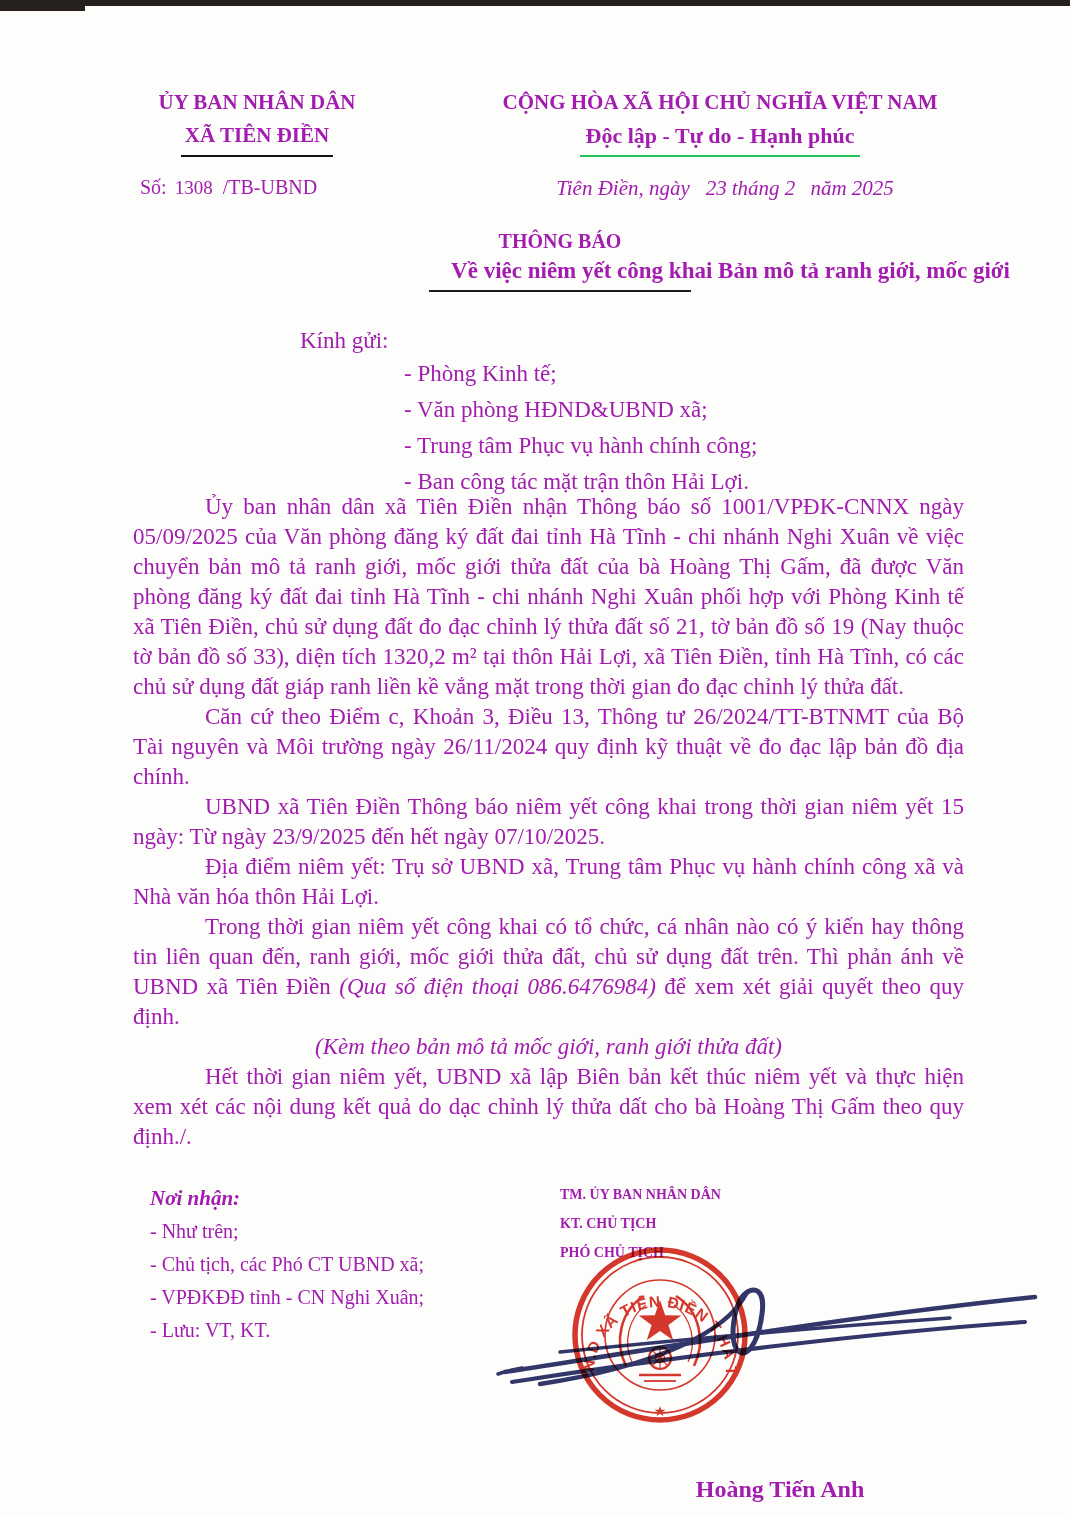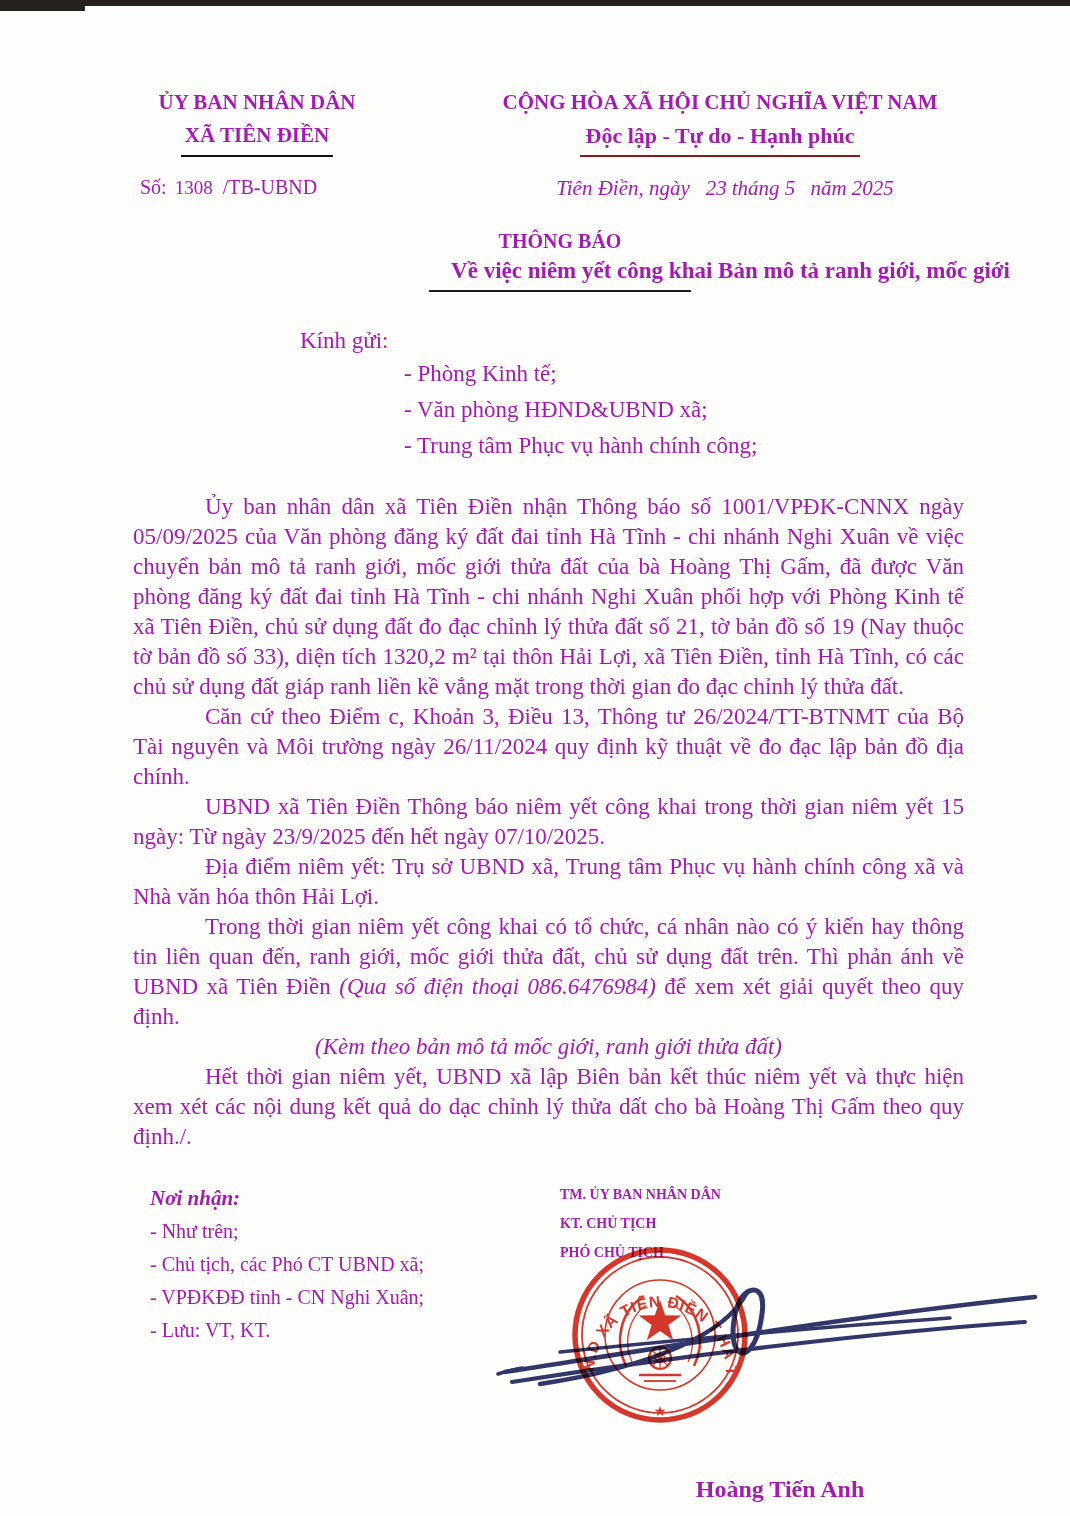--- a/index.html
+++ b/index.html
@@ -6,21 +6,21 @@
   .page{position:relative;width:1070px;height:1516px;background:#fdfdfc;margin:0 auto;
         font-family:"Liberation Serif","DejaVu Serif",serif;color:#a21caf;overflow:hidden;}
   .top-strip{position:absolute;left:0;top:0;width:1070px;height:6px;background:#26211f;}
   .top-strip-left{position:absolute;left:0;top:0;width:85px;height:11px;background:#26211f;}
 
   .hdr-left{position:absolute;left:128px;top:86px;width:258px;text-align:center;
             font-weight:bold;font-size:21px;line-height:33px;}
   .hdr-left .unit{display:inline-block;border-bottom:2px solid #141414;padding:0 4px 3px 4px;}
   .hdr-right{position:absolute;left:462px;top:86px;width:516px;text-align:center;
              font-weight:bold;font-size:21px;line-height:33px;}
-  .hdr-right .motto{display:inline-block;font-size:22px;border-bottom:2px solid #7f1d1d;padding:0 6px 3px 6px;}
+  .hdr-right .motto{display:inline-block;font-size:22px;border-bottom:2px solid #22c55e;padding:0 6px 3px 6px;}
 
   .so-line{position:absolute;left:140px;top:176px;font-size:20px;}
   .so-line .num{margin:0 10px 0 8px;font-size:19px;}
   .date-line{position:absolute;left:505px;top:176px;width:440px;text-align:center;
              font-style:italic;font-size:21px;}
   .date-line .d{margin-left:16px;}
   .date-line .m{margin-left:5px;}
   .date-line .y{margin-left:15px;}
 
   .title{position:absolute;left:110px;top:230px;width:900px;text-align:center;font-weight:bold;}
@@ -63,35 +63,36 @@
   </div>
   <div class="hdr-right">
     <div>CỘNG HÒA XÃ HỘI CHỦ NGHĨA VIỆT NAM</div>
     <div><span class="motto">Độc lập - Tự do - Hạnh phúc</span></div>
   </div>
 
   <div class="so-line">
     <span>Số:</span><span class="num">1308</span><span>/TB-UBND</span>
   </div>
   <div class="date-line">
-    <span>Tiên Điền, ngày</span><span class="d">23</span><span class="m">tháng 5</span><span class="y">năm 2025</span>
+    <span>Tiên Điền, ngày</span><span class="d">23</span><span class="m">tháng 2</span><span class="y">năm 2025</span>
   </div>
 
   <div class="title">
     <div class="t1">THÔNG BÁO</div>
     <div class="t2">Về việc niêm yết công khai Bản mô tả ranh giới, mốc giới</div>
     <div class="rule"></div>
   </div>
 
   <div class="recipients">
     <div class="lbl">Kính gửi:</div>
     <div class="items">
       <div>- Phòng Kinh tế;</div>
       <div>- Văn phòng HĐND&amp;UBND xã;</div>
       <div>- Trung tâm Phục vụ hành chính công;</div>
+      <div>- Ban công tác mặt trận thôn Hải Lợi.</div>
     </div>
   </div>
 
   <div class="body-text">
     <p>Ủy ban nhân dân xã Tiên Điền nhận Thông báo số 1001/VPĐK-CNNX ngày 05/09/2025 của Văn phòng đăng ký đất đai tỉnh Hà Tĩnh - chi nhánh Nghi Xuân về việc chuyển bản mô tả ranh giới, mốc giới thửa đất của bà Hoàng Thị Gấm, đã được Văn phòng đăng ký đất đai tỉnh Hà Tĩnh - chi nhánh Nghi Xuân phối hợp với Phòng Kinh tế xã Tiên Điền, chủ sử dụng đất đo đạc chỉnh lý thửa đất số 21, tờ bản đồ số 19 (Nay thuộc tờ bản đồ số 33), diện tích 1320,2 m² tại thôn Hải Lợi, xã Tiên Điền, tỉnh Hà Tĩnh, có các chủ sử dụng đất giáp ranh liền kề vắng mặt trong thời gian đo đạc chỉnh lý thửa đất.</p>
     <p>Căn cứ theo Điểm c, Khoản 3, Điều 13, Thông tư 26/2024/TT-BTNMT của Bộ Tài nguyên và Môi trường ngày 26/11/2024 quy định kỹ thuật về đo đạc lập bản đồ địa chính.</p>
     <p>UBND xã Tiên Điền Thông báo niêm yết công khai trong thời gian niêm yết 15 ngày: Từ ngày 23/9/2025 đến hết ngày 07/10/2025.</p>
     <p>Địa điểm niêm yết: Trụ sở UBND xã, Trung tâm Phục vụ hành chính công xã và Nhà văn hóa thôn Hải Lợi.</p>
     <p><span>Trong thời gian niêm yết công khai có tổ chức, cá nhân nào có ý kiến hay thông tin liên quan đến, ranh giới, mốc giới thửa đất, chủ sử dụng đất trên. Thì phản ánh về UBND xã Tiên Điền </span><span class="italic">(Qua số điện thoại 086.6476984)</span><span> để xem xét giải quyết theo quy định.</span></p>
     <p class="center">(Kèm theo bản mô tả mốc giới, ranh giới thửa đất)</p>

